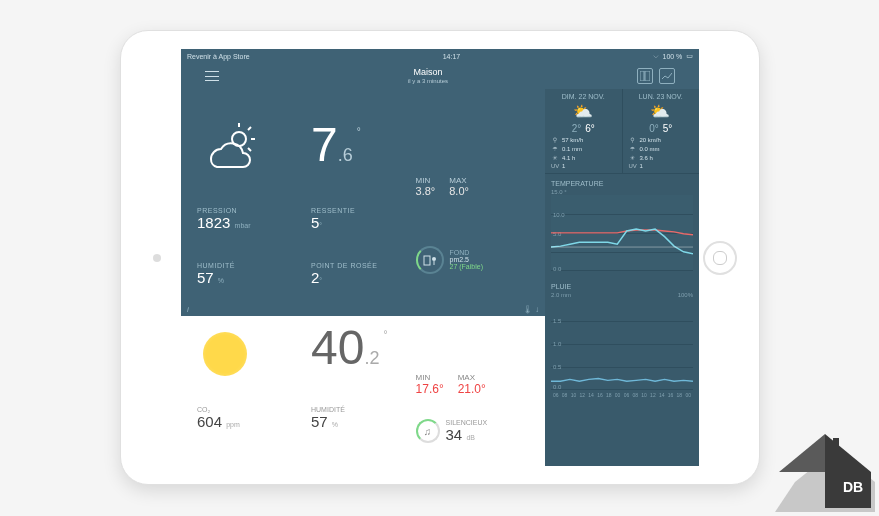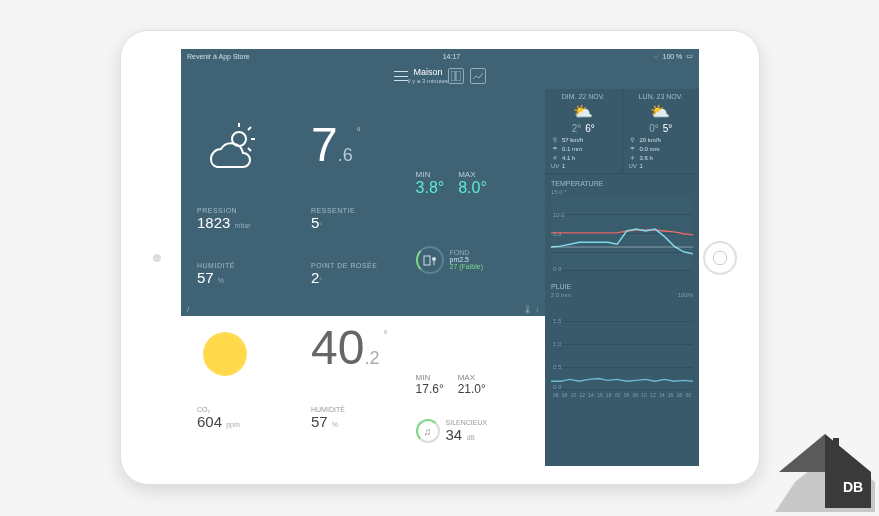--- a/index.html
+++ b/index.html
@@ -29,21 +29,21 @@
     background: #3f6275;
     overflow: hidden;
     font-weight: 300;
   }
   .statusbar{
     height:14px;display:flex;align-items:center;justify-content:space-between;
     color:#cfe0e8;font-size:7px;padding:0 6px;
   }
   .statusbar .r{display:flex;gap:4px;align-items:center;}
   .header{
-    height:26px;display:flex;align-items:center;justify-content:center;
+    height:26px;display:flex;align-items:center;justify-content:space-between;
     padding:0 24px;color:#fff;font-size:8px;
   }
   .header .center{text-align:center;line-height:1.1;}
   .header .center .title{font-size:9px;font-weight:500;}
   .header .center .sub{font-size:6px;color:#b7cdd8;}
   .header .btns{display:flex;gap:6px;}
   .icon-btn{width:16px;height:16px;border:1px solid #8fb0bf;border-radius:2px;display:flex;align-items:center;justify-content:center;}
   .burger{width:14px;height:10px;display:flex;flex-direction:column;justify-content:space-between;}
   .burger span{height:1px;background:#cfe0e8;}
   .content{
@@ -55,39 +55,39 @@
     flex:1;color:#fff;padding:10px 16px 4px 16px;
     display:grid;grid-template-columns:1.1fr 1fr 1.2fr;gap:4px 10px;
     position:relative;
     margin-top:24px;
   }
   .big-icon svg{width:60px;height:50px;}
   .big-temp{font-size:48px;font-weight:200;line-height:.9;position:relative;}
   .big-temp .dec{font-size:18px;color:#b7cdd8;}
   .big-temp .deg{position:absolute;font-size:10px;top:4px;margin-left:4px;color:#b7cdd8;}
   .minmax{display:flex;gap:14px;font-size:8px;color:#b7cdd8;align-self:end;padding-bottom:6px;}
-  .minmax div .v{color:#5eead4;font-size:16px;}
+  .minmax div .v{color:#e5e5e5;font-size:11px;}
   .metric .lbl{font-size:7px;color:#9fbecb;letter-spacing:.5px;}
   .metric .val{font-size:15px;color:#fff;}
   .metric .val .unit{font-size:7px;color:#8fb0bf;}
   .ring{width:28px;height:28px;border:2px solid #5a8393;border-radius:50%;display:inline-flex;align-items:center;justify-content:center;border-left-color:#7fd88a;}
   .fond{display:flex;gap:6px;align-items:center;}
   .fond .txt{font-size:7px;color:#8fb0bf;}
   .fond .pm{color:#cfe0e8;}
   .fond .ok{color:#7fd88a;}
   .footer-out{position:absolute;bottom:2px;left:6px;right:6px;display:flex;justify-content:space-between;align-items:center;}
   .footer-out .i{color:#8fb0bf;font-size:8px;font-style:italic;}
   .thermo{color:#8fb0bf;font-size:8px;}
   .indoor{
     background:#fff;color:#333;height:150px;padding:10px 16px;
     display:grid;grid-template-columns:1.1fr 1fr 1.2fr;gap:4px 10px;
   }
   .sun{width:44px;height:44px;border-radius:50%;background:radial-gradient(circle,#ffd94a 60%,#ffe680 100%);margin:6px 0 0 6px;}
   .in-minmax{display:flex;gap:14px;font-size:8px;color:#888;align-self:end;padding-bottom:6px;}
-  .in-minmax div .v{color:#404040;font-size:12px;}
+  .in-minmax div .v{color:#ef4444;font-size:12px;}
   .imetric .lbl{font-size:7px;color:#999;}
   .imetric .val{font-size:15px;color:#444;}
   .imetric .val .unit{font-size:7px;color:#aaa;}
   .ring2{width:24px;height:24px;border:2px solid #ddd;border-radius:50%;display:inline-flex;align-items:center;justify-content:center;border-left-color:#7fd88a;border-top-color:#7fd88a;}
   .side{width:154px;background:#395a6b;color:#cfe0e8;font-size:7px;display:flex;flex-direction:column;}
   .forecast{display:flex;border-bottom:1px solid #2f4e5e;}
   .fday{flex:1;padding:4px 6px;border-right:1px solid #2f4e5e;}
   .fday:last-child{border-right:none;}
   .fday .d{text-align:center;font-size:7px;color:#9fbecb;margin-bottom:2px;}
   .fday .fic{text-align:center;font-size:16px;margin:2px 0;}

